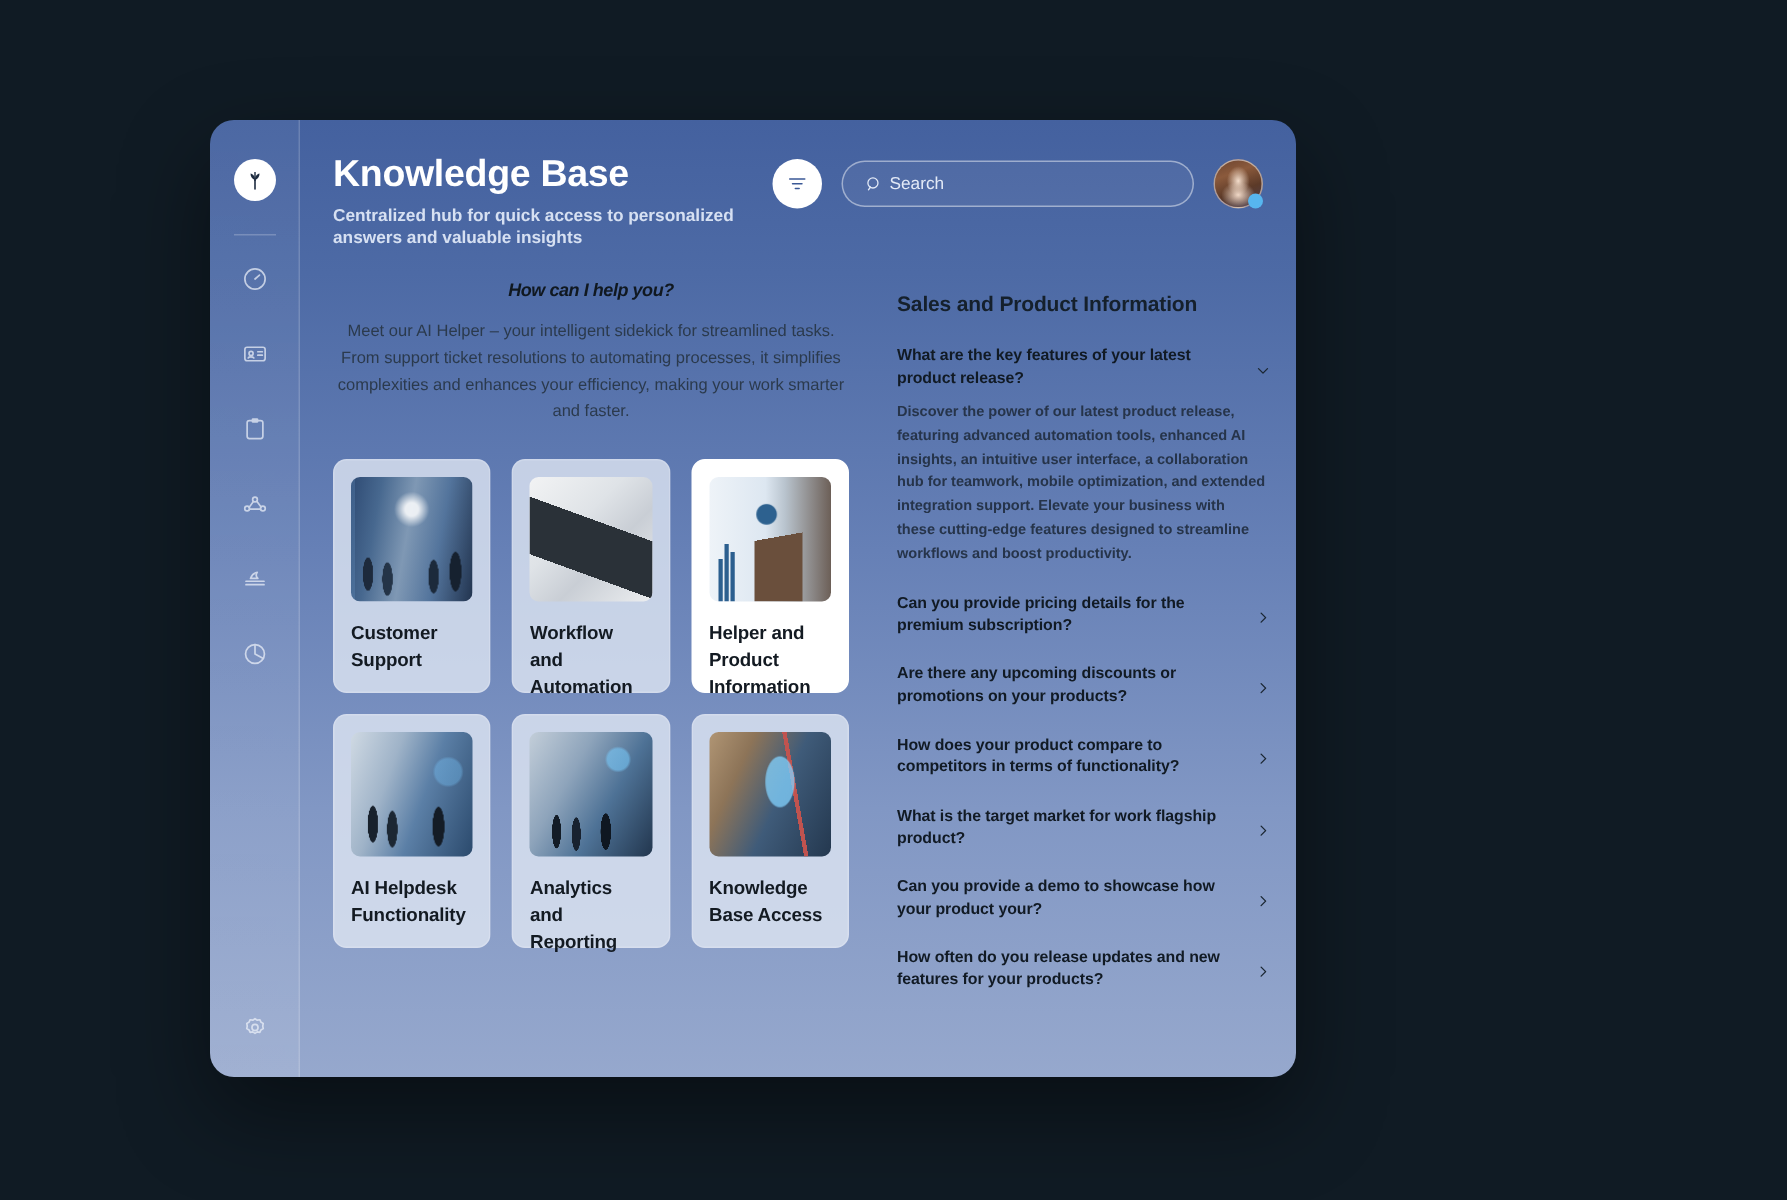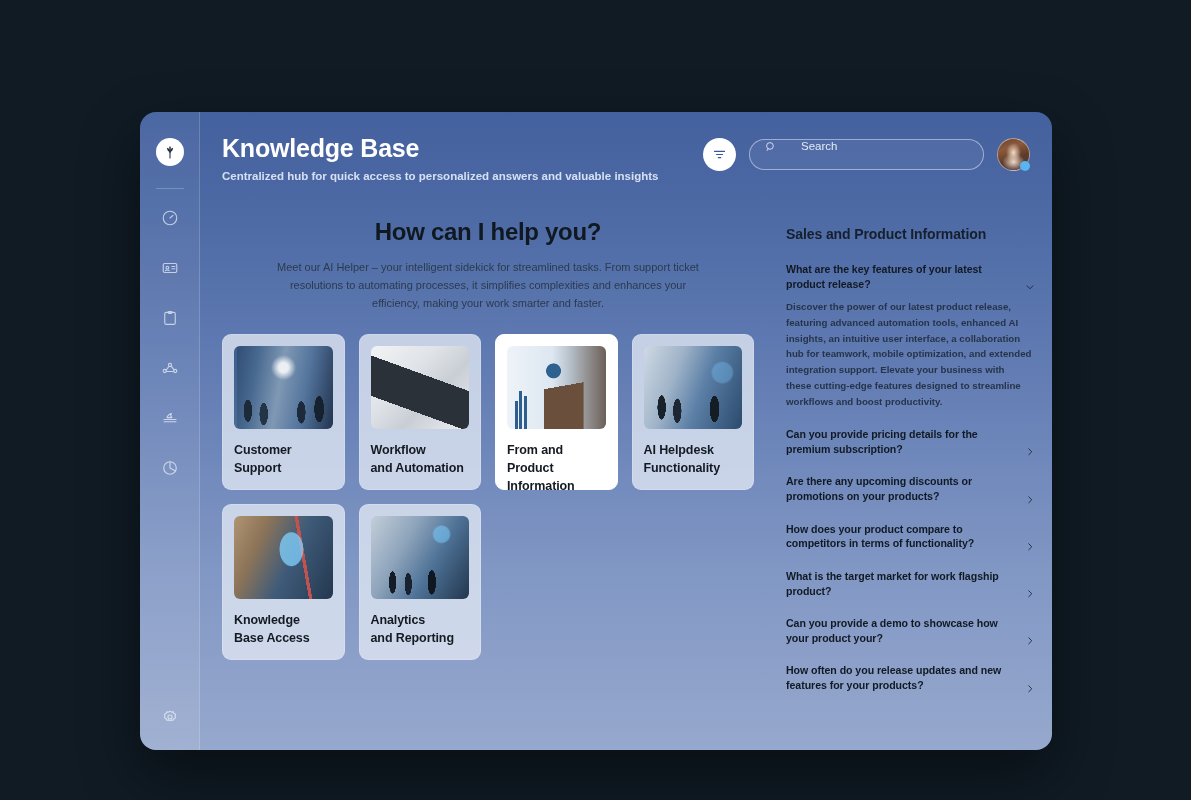--- a/index.html
+++ b/index.html
@@ -6,26 +6,25 @@
   html,body{
     width:1191px; height:800px; overflow:hidden;
     background:#101b24;
     font-family:"Liberation Sans", sans-serif;
     -webkit-font-smoothing:antialiased;
   }
   .stage{ position:relative; width:1191px; height:800px; background:#101b24; }
 
   
   .app{
-    position:absolute; left:140px; top:80px; width:912px; height:638px;
+    position:absolute; left:140px; top:80px; width:724px; height:638px;
     border-radius:16px; overflow:hidden;
     background:linear-gradient(180deg,#44619f 0%,#4d6aa5 16%,#6680b6 45%,#8197c4 72%,#96a8cd 100%);
     display:flex;
     box-shadow:0 24px 60px rgba(0,0,0,.45);
-    margin-top:32px;
   }
 
   
   .sidebar{
     width:60px; flex:0 0 60px; position:relative;
     display:flex; flex-direction:column; align-items:center;
     background:linear-gradient(180deg,rgba(255,255,255,.045) 0%,rgba(255,255,255,.10) 100%);
     border-right:1px solid rgba(255,255,255,.17);
   }
   .logo{
@@ -61,21 +60,21 @@
   }
   .hright{ display:flex; align-items:center; gap:13px; margin-top:4px; }
   .filter-btn{
     width:33px; height:33px; border-radius:50%; background:#fff;
     display:flex; align-items:center; justify-content:center; cursor:pointer; flex:0 0 33px;
   }
   .filter-btn svg{ width:15px; height:15px; stroke:#3a5896; fill:none; stroke-width:1.7; stroke-linecap:round;}
   .search{
     width:235px; height:31px; border-radius:16px;
     border:1px solid rgba(255,255,255,.45); background:rgba(255,255,255,.05);
-    display:flex; align-items:flex-start; gap:24px; padding:0 14px; cursor:text;
+    display:flex; align-items:center; gap:4px; padding:0 14px; cursor:text;
   }
   .search svg{ width:13px; height:13px; stroke:#e3eaf7; fill:none; stroke-width:1.6;}
   .search span{ font-size:11.5px; color:#e3eaf7; }
   .avatar{
     width:33px; height:33px; border-radius:50%; position:relative; flex:0 0 33px;
     background:radial-gradient(circle at 50% 38%, #e9d4c4 0%, #d8b79d 34%, #8e6e5c 60%, #6f5a74 100%);
     border:1.5px solid rgba(255,255,255,.35); overflow:visible; cursor:pointer;
   }
   .avatar .face{
     position:absolute; inset:0; border-radius:50%; overflow:hidden;
@@ -89,41 +88,41 @@
     background:#57b6ef;
   }
 
   
   .content{ flex:1; display:flex; min-height:0; }
   .left{ flex:1; min-width:0; padding:0 18px 0 22px; display:flex; flex-direction:column; }
   .right{ width:280px; flex:0 0 280px; padding:6px 16px 0 8px; overflow:hidden; }
 
   
   .hero{ text-align:center; padding-top:22px; }
-  .hero h2{ font-size:24px; font-weight:700; color:#101820; letter-spacing:-.3px; }
+  .hero h2{ font-size:12px; font-weight:700; color:#101820; letter-spacing:-.3px;font-style:italic; }
   .hero p{
     margin:13px auto 0; max-width:440px; font-size:11px; line-height:1.62;
     color:#2b3a4d; font-weight:400;
   }
   .cta-wrap{ margin-top:15px; position:relative; display:flex; justify-content:center; }
   .cta{
     background:#1b2430; color:#ffffff; border:none; border-radius:17px;
     padding:9px 19px; font-size:11.5px; font-weight:500; cursor:pointer;
     font-family:"Liberation Sans", sans-serif;
   }
   .cursor-ico{
     position:absolute; left:50%; transform:translateX(-50%); top:28px;
     width:16px; height:16px;
   }
   .cursor-ico svg{ width:16px; height:16px; stroke:#12161c; fill:none; stroke-width:1.6;
                    stroke-linecap:round; stroke-linejoin:round;}
 
   
   .grid{
-    margin-top:22px; display:grid; grid-template-columns:repeat(4,1fr);
+    margin-top:22px; display:grid; grid-template-columns:repeat(3,1fr);
     gap:14px;
   }
   .card{
     background:rgba(222,230,243,.80); border-radius:9px; padding:11px 11px 0 11px;
     height:156px; cursor:pointer; display:flex; flex-direction:column;
     border:1px solid rgba(255,255,255,.18);
   }
   .card.selected{ background:#ffffff; border-color:#ffffff; }
   .thumb{
     width:100%; height:83px; border-radius:6px; overflow:hidden; position:relative;
@@ -202,21 +201,21 @@
       linear-gradient(80deg, transparent 0 66%, #c0534f 66% 69%, transparent 69%);
   }
 
   
   .rp-title{
     font-size:14px; font-weight:700; color:#15202c; letter-spacing:-.1px;
     padding:24px 4px 0 6px;
   }
   .acc{ margin-top:11px; padding-left:6px; }
   .acc-item{ padding:9px 0 9px 0; cursor:pointer; }
-  .acc-head{ display:flex; align-items:flex-end; gap:8px; }
+  .acc-head{ display:flex; align-items:center; gap:8px; }
   .acc-q{
     flex:1; font-size:10.6px; font-weight:700; color:#111a24; line-height:1.38;
     letter-spacing:-.05px;
   }
   .acc-chev{ flex:0 0 12px; width:12px; height:12px; margin-top:2px; }
   .acc-chev svg{ width:12px; height:12px; stroke:#1b2733; fill:none; stroke-width:1.8;
                  stroke-linecap:round; stroke-linejoin:round;}
   .acc-a{
     margin-top:8px; font-size:9.7px; line-height:1.62; color:#26344a; font-weight:700;
     padding-right:4px;
@@ -332,37 +331,37 @@
               <div class="thumb t-support"></div>
               <h3>Customer Support</h3>
             </div>
             <div class="card">
               <div class="thumb t-workflow"></div>
               <h3>Workflow
 and Automation</h3>
             </div>
             <div class="card selected">
               <div class="thumb t-sales"></div>
-              <h3>From and Product
+              <h3>Helper and Product
 Information</h3>
             </div>
             <div class="card">
               <div class="thumb t-helpdesk"></div>
               <h3>AI Helpdesk
 Functionality</h3>
             </div>
             <div class="card">
+              <div class="thumb t-analytics"></div>
+              <h3>Analytics
+and Reporting</h3>
+            </div>
+            <div class="card">
               <div class="thumb t-kb"></div>
               <h3>Knowledge
 Base Access</h3>
-            </div>
-            <div class="card">
-              <div class="thumb t-analytics"></div>
-              <h3>Analytics
-and Reporting</h3>
             </div>
           </div>
         </section>
 
         <aside class="right">
           <div class="rp-title">Sales and Product Information</div>
           <div class="acc">
 
             <div class="acc-item">
               <div class="acc-head">

